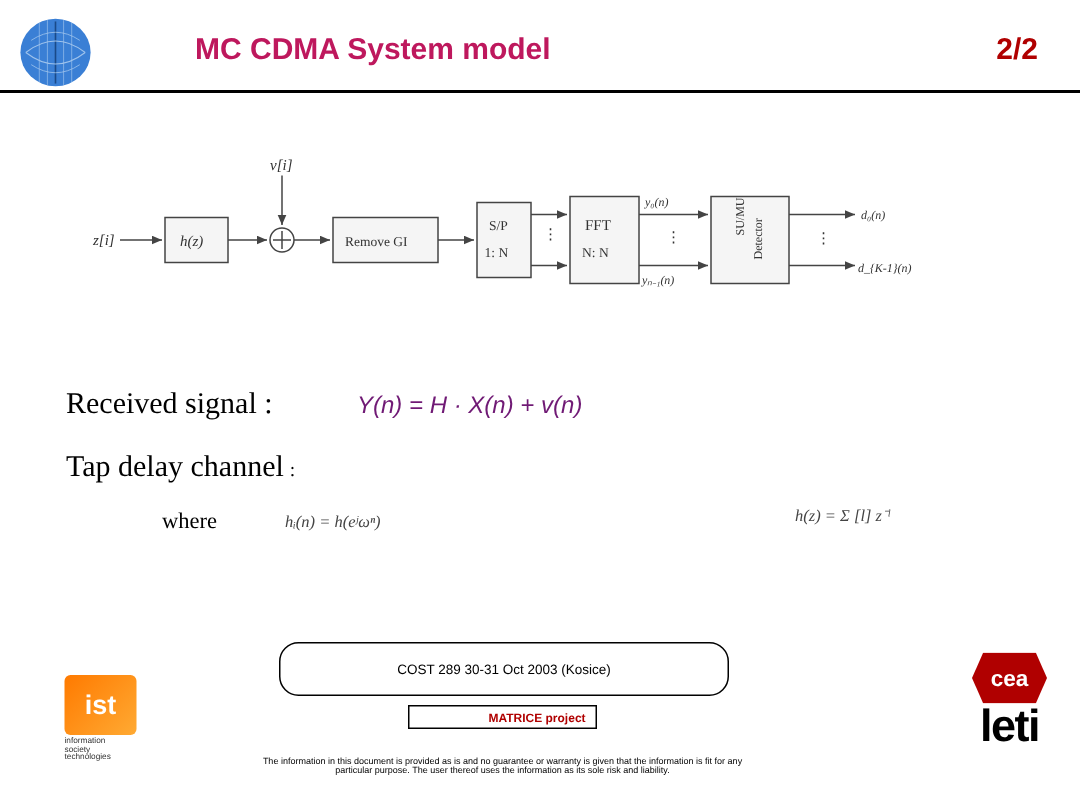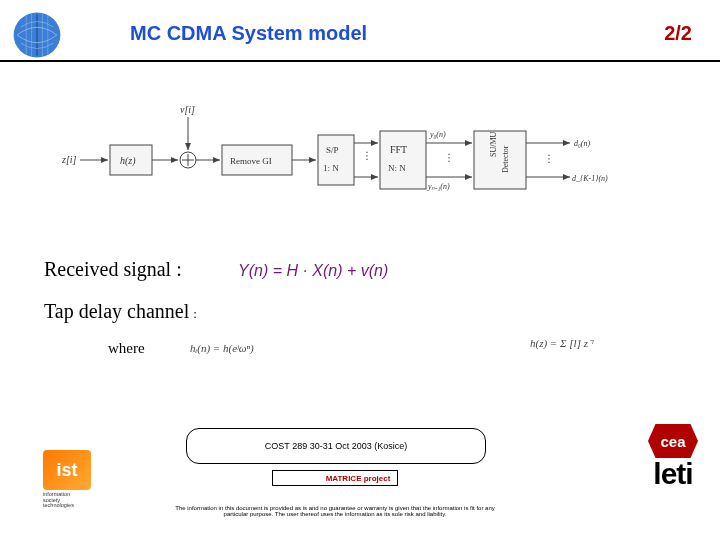--- a/index.html
+++ b/index.html
@@ -1,21 +1,21 @@
 <!DOCTYPE html>
 <html><head>
 <meta charset="utf-8">
 <style>
   * { box-sizing: border-box; margin: 0; padding: 0; }
   html, body { width: 720px; height: 540px; background: #fff; font-family: "Times New Roman", serif; overflow: hidden; }
   .slide { position: relative; width: 720px; height: 540px; }
   .header { position: absolute; top: 12px; left: 0; right: 0; height: 50px; border-bottom: 2px solid #000; }
   .brain-icon { position: absolute; left: 10px; top: -2px; width: 54px; height: 50px; }
   .brain-icon svg { width: 100%; height: 100%; }
-  .title { position: absolute; left: 130px; top: 10px; font-family: Arial, sans-serif; font-weight: bold; font-size: 20px; color: #1d4ed8; }
+  .title { position: absolute; left: 130px; top: 10px; font-family: Arial, sans-serif; font-weight: bold; font-size: 20px; color: #be185d; }
   .pagenum { position: absolute; right: 28px; top: 10px; font-family: Arial, sans-serif; font-weight: bold; font-size: 20px; color: #b00000; }
 
   .diagram { position: absolute; left: 60px; top: 95px; width: 560px; height: 140px; }
   .diagram svg { width: 100%; height: 100%; }
 
   .body-line1 { position: absolute; left: 44px; top: 258px; font-size: 20px; }
   .eq1 { position: absolute; left: 238px; top: 262px; font-family: Liberation Sans, sans-serif; font-style: italic; font-size: 16px; color: #701a75; }
 
   .body-line2 { position: absolute; left: 44px; top: 300px; font-size: 20px; }
   .colon2 { font-size: 13px; margin-left: 4px; }
@@ -23,21 +23,21 @@
   .where-line { position: absolute; left: 108px; top: 340px; font-size: 15px; }
   .eq2 { position: absolute; left: 190px; top: 342px; font-family: "Times New Roman", serif; font-style: italic; font-size: 11px; color: #444; }
   .where-text2 { position: absolute; left: 302px; top: 340px; font-size: 15px; }
   .eq3 { position: absolute; left: 530px; top: 335px; font-family: "Times New Roman", serif; font-style: italic; font-size: 11px; color: #444; }
 
   .footer { position: absolute; bottom: 0; left: 0; right: 0; height: 120px; }
   .ist-logo { position: absolute; left: 32px; bottom: 32px; width: 68px; height: 58px; padding-left: 11px; }
   .ist-badge { width: 48px; height: 40px; background: linear-gradient(135deg, #ff7a00, #ffaa33); border-radius: 4px; display: flex; align-items: center; justify-content: center; font-family: Arial; font-weight: bold; font-size: 18px; color: #fff; }
   .ist-caption { font-size: 5.5px; font-family: Arial; color: #333; line-height: 1; margin-top: 2px; }
 
-  .cea-logo { position: absolute; right: 22px; bottom: 53px; text-align: center; }
+  .cea-logo { position: absolute; right: 22px; bottom: 42px; text-align: center; }
   .cea-shape { width: 50px; height: 34px; background: #b00000; clip-path: polygon(15% 0, 85% 0, 100% 50%, 85% 100%, 15% 100%, 0 50%); display: flex; align-items: center; justify-content: center; color: #fff; font-family: Arial; font-weight: bold; font-size: 15px; margin: 0 auto; }
   .leti { font-family: Arial; font-weight: 900; font-size: 30px; color: #000; letter-spacing: -1px; line-height: 0.9; margin-top: 2px; }
 
   .bubble { position: absolute; left: 186px; bottom: 76px; width: 300px; height: 36px; border: 1.5px solid #000; border-radius: 13px; display: flex; align-items: center; justify-content: center; font-family: Arial; font-size: 9px; }
   .proj-box { position: absolute; left: 272px; bottom: 54px; width: 126px; height: 16px; border: 1px solid #000; display: flex; align-items: center; justify-content: center; font-family: Arial; font-size: 8px; color: #b00000; font-weight: bold; padding-left: 46px; }
   .disclaimer { position: absolute; left: 170px; bottom: 22px; width: 330px; font-family: Arial; font-size: 6px; color: #000; text-align: center; line-height: 1.1; }
 </style>
 </head>
 <body>
 

